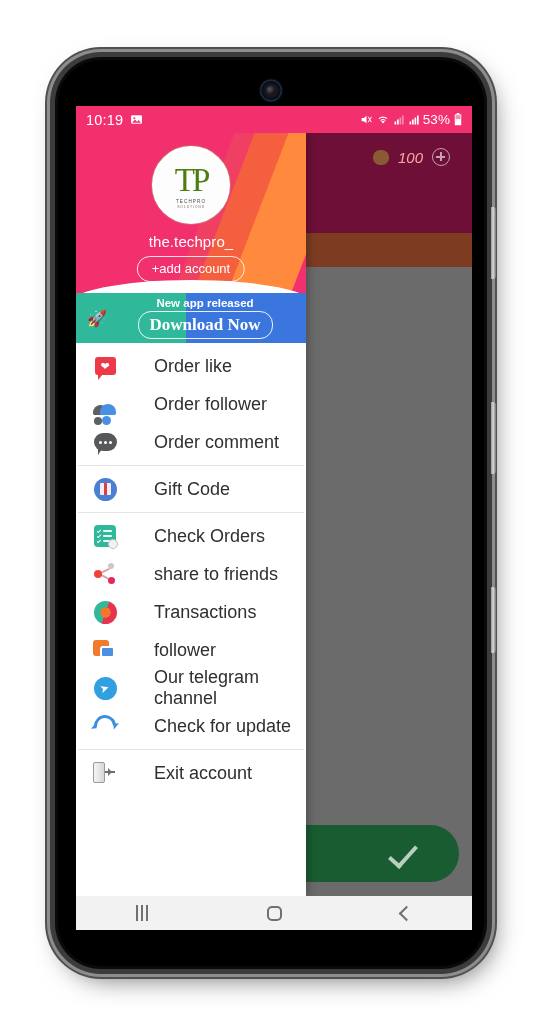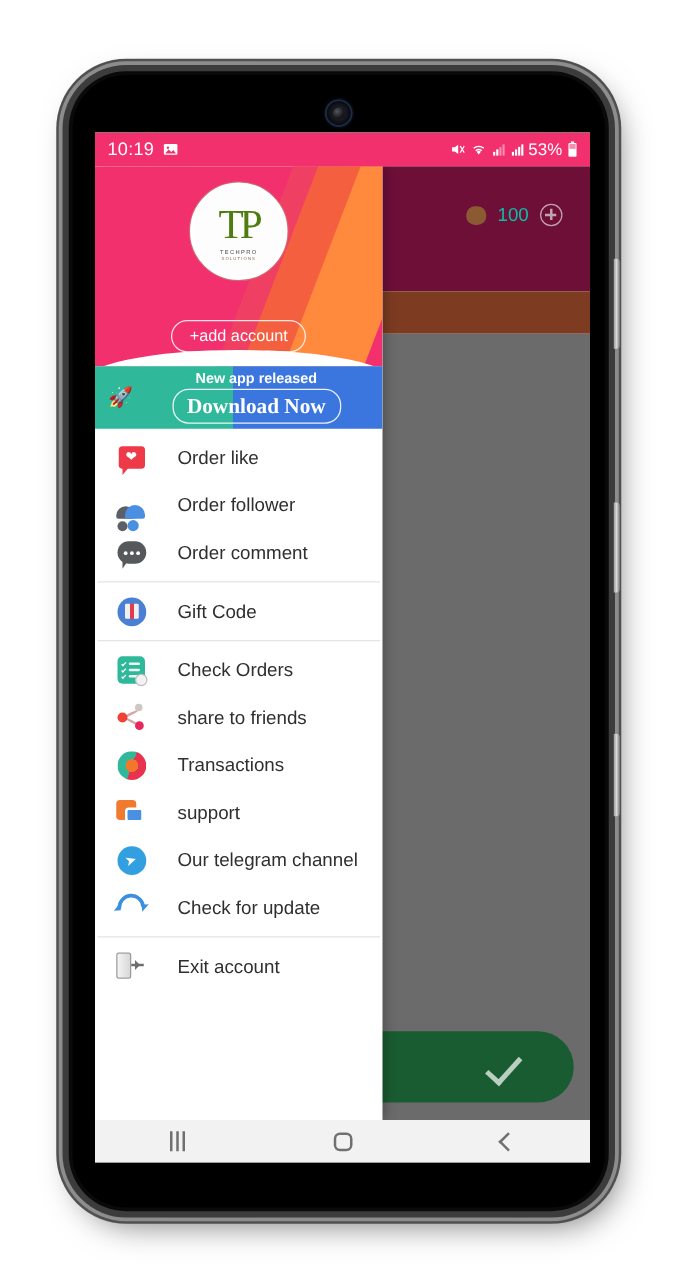--- a/index.html
+++ b/index.html
@@ -85,23 +85,23 @@
   #sb-right { margin-left: auto; display: flex; align-items: center; gap: 3px; }
   #battery-pct { font-size: 13.5px; letter-spacing: .1px; }
 
   
   #app-content { position: absolute; left: 0; top: 27px; width: 100%; height: 763px; }
   #coin-header {
     position: absolute; left: 0; top: 0; width: 100%; height: 100px;
     background: #6e0f38;
   }
   #coin-row {
-    position: absolute; right: 22px; top: 30px;
+    position: absolute; right: 22px; top: 15px;
     display: flex; align-items: center; gap: 9px;
-    color: #14b8a6; font-size: 15px;
+    color: #fca5a5; font-size: 15px; font-style: italic;
   }
   .coin {
     width: 16px; height: 15px; border-radius: 45%;
     background: #8c5a32;
   }
   #coin-plus {
     width: 18px; height: 18px; border-radius: 50%;
     border: 1.5px solid #c2a2ae;
     position: relative;
   }
@@ -248,22 +248,22 @@
     display: flex; align-items: center;
     height: 38px; padding-left: 16px;
   }
   .mi-icon {
     width: 26px; height: 26px;
     flex: 0 0 26px;
     display: flex; align-items: center; justify-content: center;
     position: relative;
   }
   .mi-label {
-    margin-left: 24px;
-    font-size: 15px; color: #2f2f2f;
+    margin-left: 36px;
+    font-size: 18px; color: #2f2f2f;
   }
 
   
   .ic-like {
     width: 21px; height: 18px; border-radius: 3px;
     background: #ee3a48; position: relative;
     display: flex; align-items: center; justify-content: center;
   }
   .ic-like::after {
     content: ""; position: absolute; left: 3px; bottom: -5px;
@@ -450,20 +450,21 @@
           <div class="stripe" id="stripe1"></div>
           <div class="stripe" id="stripe2"></div>
           <div class="stripe" id="stripe3"></div>
 
           <div id="logo">
             <div id="logo-mark">TP</div>
             <div id="logo-name">TECHPRO</div>
             <div id="logo-sub">SOLUTIONS</div>
           </div>
 
+          <div id="username">the.techpro_</div>
           <div id="add-account">+add account</div>
           <div id="header-curve"></div>
         </div>
 
         <div id="banner">
           <span id="banner-rocket">🚀</span>
           <div id="banner-texts">
             <div id="banner-title">New app released</div>
             <div id="banner-btn">Download Now</div>
           </div>
@@ -551,21 +552,21 @@
             </span>
             <span class="mi-label">Transactions</span>
           </div>
           <div class="menu-item">
             <span class="mi-icon">
               <span class="ic-support">
                   <span class="sq1"></span>
                   <span class="sq2"></span>
                 </span>
             </span>
-            <span class="mi-label">support</span>
+            <span class="mi-label">follower</span>
           </div>
           <div class="menu-item">
             <span class="mi-icon">
               <span class="ic-telegram"></span>
             </span>
             <span class="mi-label">Our telegram channel</span>
           </div>
           <div class="menu-item">
             <span class="mi-icon">
               <span class="ic-update"></span>

